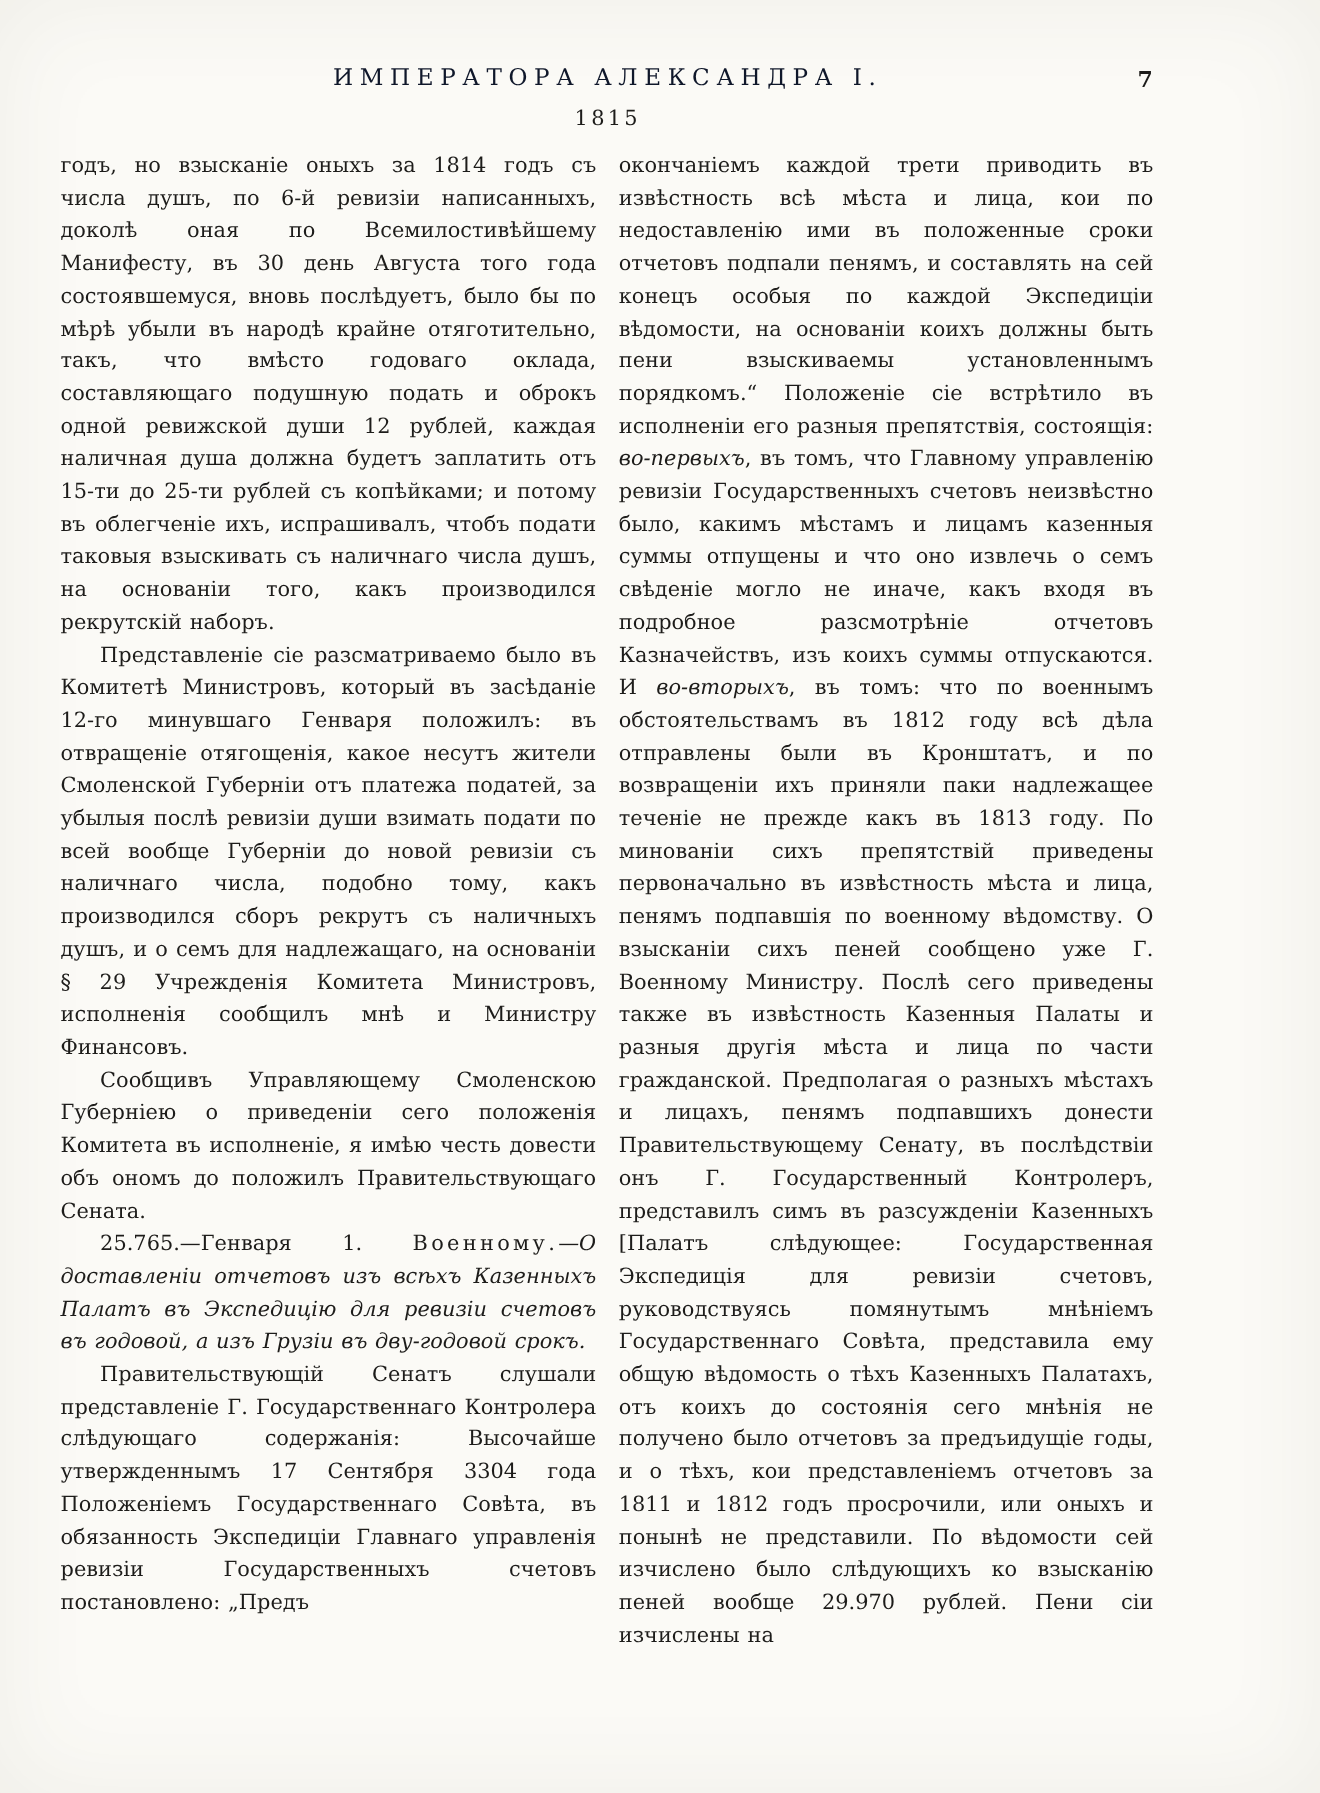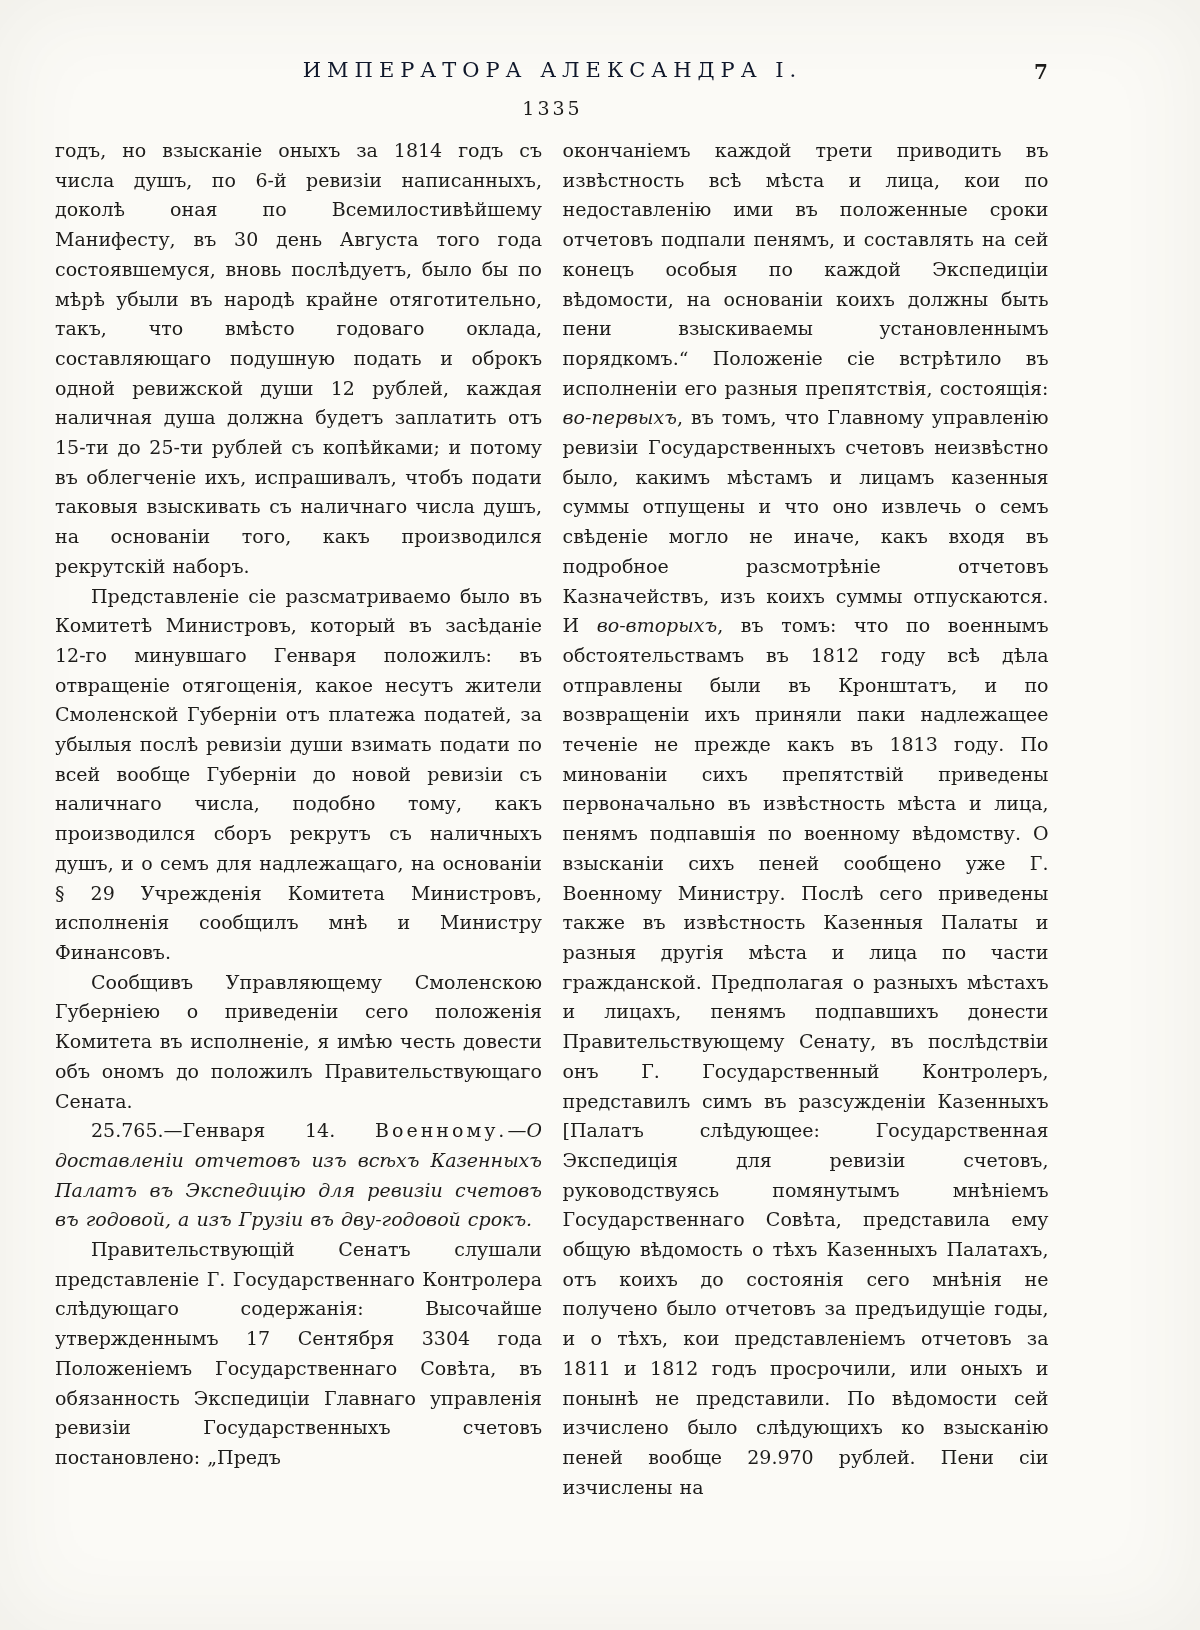--- a/index.html
+++ b/index.html
@@ -74,29 +74,29 @@
 </head>
 <body>
 
 <div class="page">
 
   <header class="page-header">
     <div class="header-title">ИМПЕРАТОРА АЛЕКСАНДРА I.</div>
     <div class="page-number">7</div>
   </header>
 
-  <div class="year">1335</div>
+  <div class="year">1815</div>
 
   <main class="text-block">
 
     <section class="column left">
       <p class="para no-indent">годъ, но взысканіе оныхъ за 1814 годъ съ числа душъ, по 6-й ревизіи написанныхъ, доколѣ оная по Всемилостивѣйшему Манифесту, въ 30 день Августа того года состоявшемуся, вновь послѣдуетъ, было бы по мѣрѣ убыли въ народѣ крайне отяготительно, такъ, что вмѣсто годоваго оклада, составляющаго подушную подать и оброкъ одной ревижской души 12 рублей, каждая наличная душа должна будетъ заплатить отъ 15-ти до 25-ти рублей съ копѣйками; и потому въ облегченіе ихъ, испрашивалъ, чтобъ подати таковыя взыскивать съ наличнаго числа душъ, на основаніи того, какъ производился рекрутскій наборъ.</p>
       <p class="para">Представленіе сіе разсматриваемо было въ Комитетѣ Министровъ, который въ засѣданіе 12-го минувшаго Генваря положилъ: въ отвращеніе отягощенія, какое несутъ жители Смоленской Губерніи отъ платежа податей, за убылыя послѣ ревизіи души взимать подати по всей вообще Губерніи до новой ревизіи съ наличнаго числа, подобно тому, какъ производился сборъ рекрутъ съ наличныхъ душъ, и о семъ для надлежащаго, на основаніи § 29 Учрежденія Комитета Министровъ, исполненія сообщилъ мнѣ и Министру Финансовъ.</p>
       <p class="para">Сообщивъ Управляющему Смоленскою Губерніею о приведеніи сего положенія Комитета въ исполненіе, я имѣю честь довести объ ономъ до положилъ Правительствующаго Сената.</p>
-      <p class="para"><span>25.765.—Генваря 14. </span><span class="spaced">Военному.</span><span>—</span><em class="act-title">О доставленіи отчетовъ изъ всѣхъ Казенныхъ Палатъ въ Экспедицію для ревизіи счетовъ въ годовой, а изъ Грузіи въ дву-годовой срокъ.</em></p>
+      <p class="para"><span>25.765.—Генваря 1. </span><span class="spaced">Военному.</span><span>—</span><em class="act-title">О доставленіи отчетовъ изъ всѣхъ Казенныхъ Палатъ въ Экспедицію для ревизіи счетовъ въ годовой, а изъ Грузіи въ дву-годовой срокъ.</em></p>
       <p class="para">Правительствующій Сенатъ слушали представленіе Г. Государственнаго Контролера слѣдующаго содержанія: Высочайше утвержденнымъ 17 Сентября 3304 года Положеніемъ Государственнаго Совѣта, въ обязанность Экспедиціи Главнаго управленія ревизіи Государственныхъ счетовъ постановлено: „Предъ</p>
     </section>
 
     <div class="divider"></div>
 
     <section class="column right">
       <p class="para no-indent"><span>окончаніемъ каждой трети приводить въ извѣстность всѣ мѣста и лица, кои по недоставленію ими въ положенные сроки отчетовъ подпали пенямъ, и составлять на сей конецъ особыя по каждой Экспедиціи вѣдомости, на основаніи коихъ должны быть пени взыскиваемы установленнымъ порядкомъ.“ Положеніе сіе встрѣтило въ исполненіи его разныя препятствія, состоящія: </span><em>во-первыхъ</em><span>, въ томъ, что Главному управленію ревизіи Государственныхъ счетовъ неизвѣстно было, какимъ мѣстамъ и лицамъ казенныя суммы отпущены и что оно извлечь о семъ свѣденіе могло не иначе, какъ входя въ подробное разсмотрѣніе отчетовъ Казначействъ, изъ коихъ суммы отпускаются. И </span><em>во-вторыхъ</em><span>, въ томъ: что по военнымъ обстоятельствамъ въ 1812 году всѣ дѣла отправлены были въ Кронштатъ, и по возвращеніи ихъ приняли паки надлежащее теченіе не прежде какъ въ 1813 году. По минованіи сихъ препятствій приведены первоначально въ извѣстность мѣста и лица, пенямъ подпавшія по военному вѣдомству. О взысканіи сихъ пеней сообщено уже Г. Военному Министру. Послѣ сего приведены также въ извѣстность Казенныя Палаты и разныя другія мѣста и лица по части гражданской. Предполагая о разныхъ мѣстахъ и лицахъ, пенямъ подпавшихъ донести Правительствующему Сенату, въ послѣдствіи онъ Г. Государственный Контролеръ, представилъ симъ въ разсужденіи Казенныхъ [Палатъ слѣдующее: Государственная Экспедиція для ревизіи счетовъ, руководствуясь помянутымъ мнѣніемъ Государственнаго Совѣта, представила ему общую вѣдомость о тѣхъ Казенныхъ Палатахъ, отъ коихъ до состоянія сего мнѣнія не получено было отчетовъ за предъидущіе годы, и о тѣхъ, кои представленіемъ отчетовъ за 1811 и 1812 годъ просрочили, или оныхъ и понынѣ не представили. По вѣдомости сей изчислено было слѣдующихъ ко взысканію пеней вообще 29.970 рублей. Пени сіи изчислены на</span></p>
     </section>
 
   </main>

